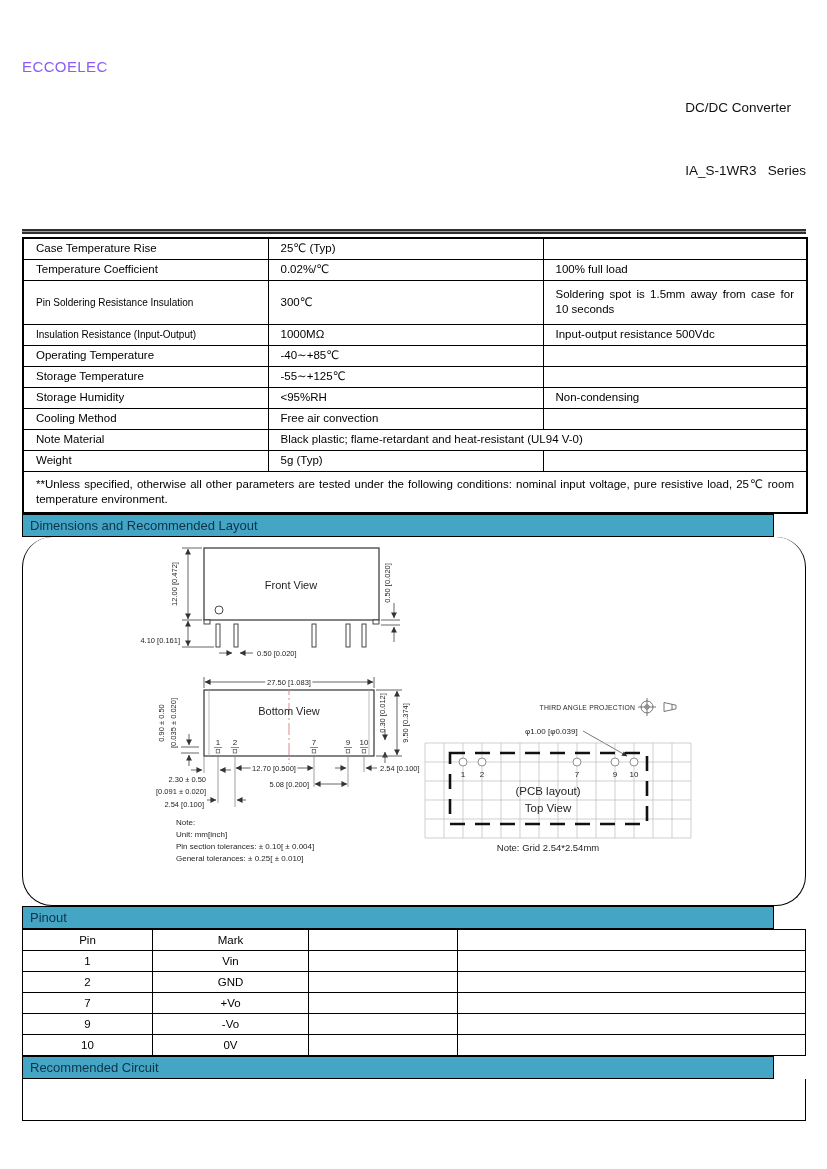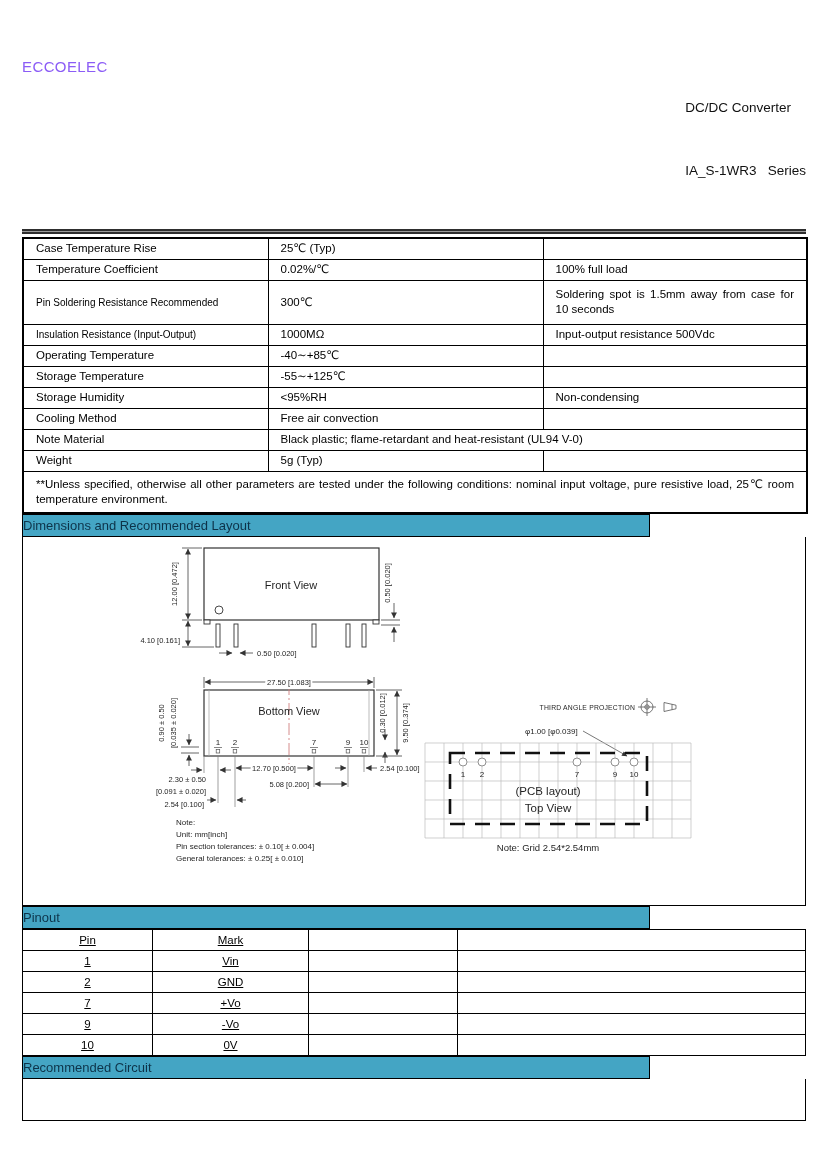--- a/index.html
+++ b/index.html
@@ -21,29 +21,29 @@
   table.spec { width:784px; border-collapse:collapse; table-layout:fixed; border:2px solid #000; }
   table.spec td { border:1px solid #000; font-size:11.5px; padding:2px 12px; vertical-align:middle; line-height:1.3; }
   table.spec td.small { font-size:10px; }
   table.spec td.justify { text-align:justify;margin-top:12px; }
   tr.h21 td { height:21px; }
   tr.h44 td { height:44px; }
   td.footnote { height:42px; font-size:11.5px; text-align:justify; padding:4px 7px; }
 
   
   .section-bar {
-    width:628px; background:#44a5c4; border:1px solid #000;
-    color:#0d3349; font-size:13px; padding:3px 5px 4px 0; height:23px;
+    width:752px; background:#44a5c4; border:1px solid #000;
+    color:#0d3349; font-size:13px; padding:3px 5px 4px 7px; height:23px;
   }
   .boxed { width:784px; border:1px solid #000; border-top:none; background:#fff; }
-  .drawing-box { height:369px; }
+  .drawing-box { height:369px;border-radius:30px; }
   .circuit-box { height:42px; }
 
   
-  table.pinout { width:784px; border-collapse:collapse; table-layout:fixed; border:1.5px solid #000;text-decoration:underline; }
+  table.pinout { width:784px; border-collapse:collapse; table-layout:fixed; border:1.5px solid #000; }
   table.pinout td { border:1px solid #000; font-size:11.5px; height:21px; text-align:center; padding:1px 4px; }
 
   
   svg text { font-family:"Liberation Sans","DejaVu Sans",sans-serif; fill:#1f1f1f; }
   svg .halo { paint-order:stroke; stroke:#fff; stroke-width:4px; }
 </style>
 </head>
 <body>
 
 <div class="page">
@@ -68,21 +68,21 @@
       <td>Case Temperature Rise</td>
       <td>25℃ (Typ)</td>
       <td></td>
     </tr>
     <tr class="h21">
       <td>Temperature Coefficient</td>
       <td>0.02%/℃</td>
       <td>100% full load</td>
     </tr>
     <tr class="h44">
-      <td class="small">Pin Soldering Resistance Recommended</td>
+      <td class="small">Pin Soldering Resistance Insulation</td>
       <td>300℃</td>
       <td class="justify">Soldering spot is 1.5mm away from case for 10 seconds</td>
     </tr>
     <tr class="h21">
       <td class="small">Insulation Resistance (Input-Output)</td>
       <td>1000MΩ</td>
       <td>Input-output resistance 500Vdc</td>
     </tr>
     <tr class="h21">
       <td>Operating Temperature</td>

